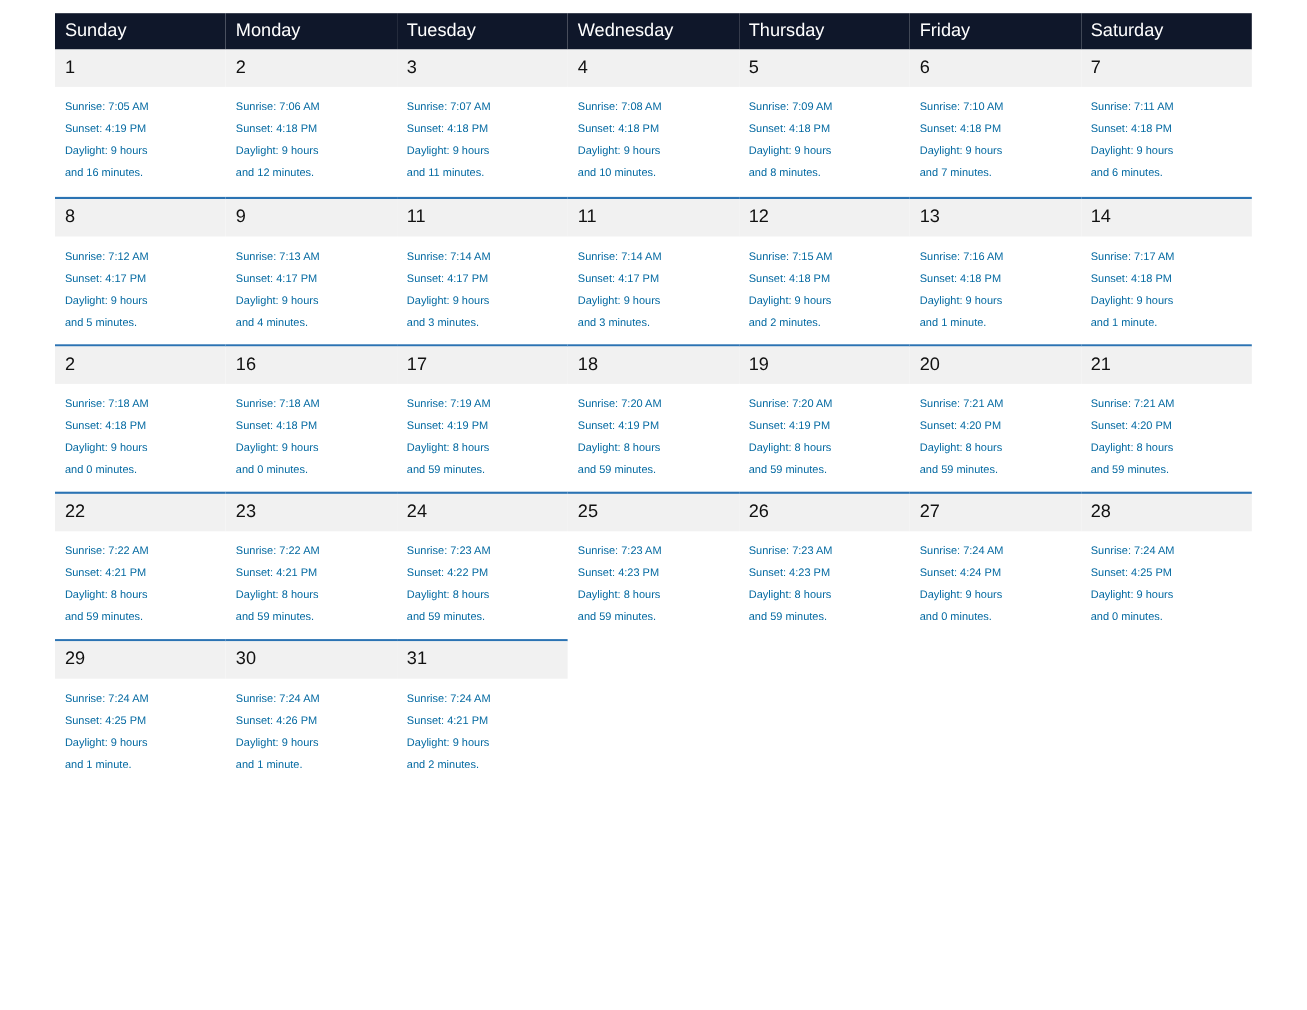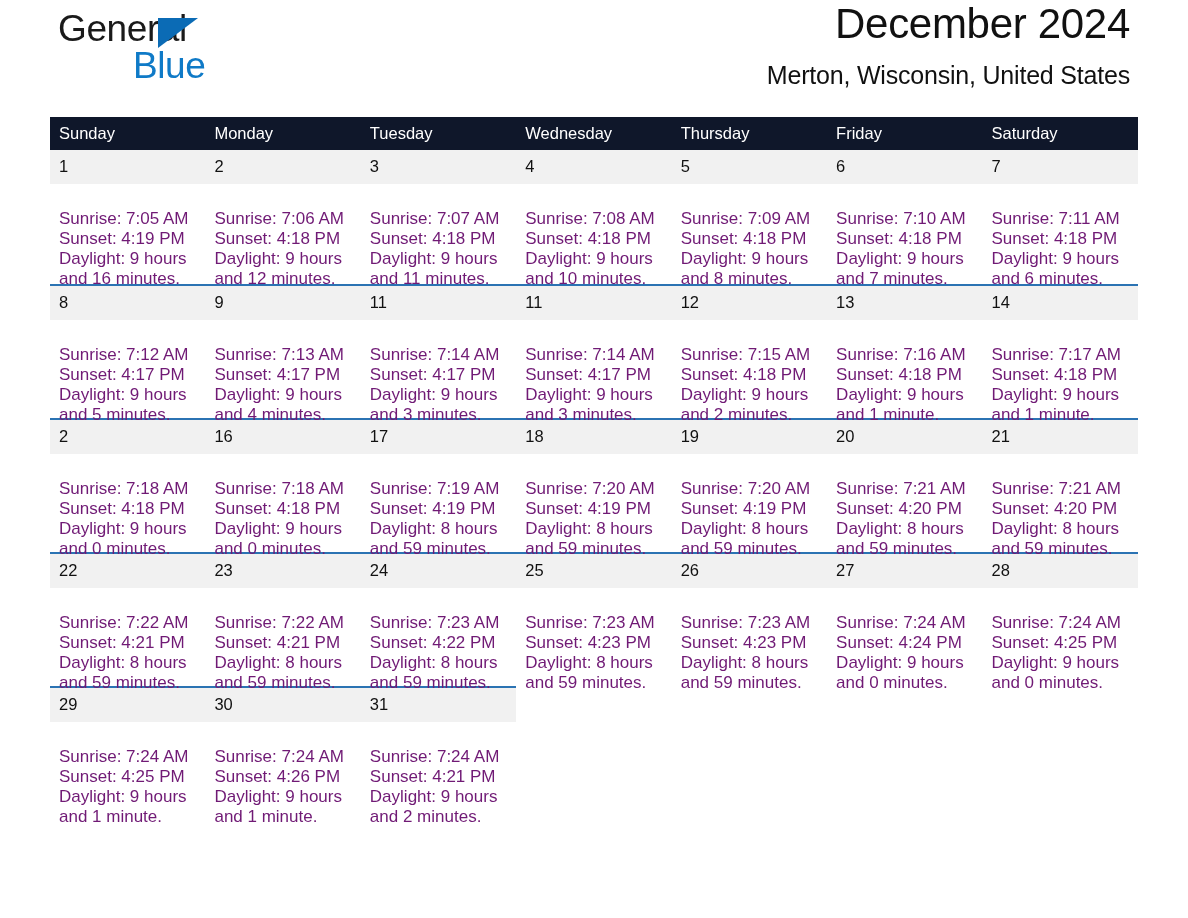--- a/index.html
+++ b/index.html
@@ -121,56 +121,41 @@
   }
   .daynum {
     background: #f1f1f1;
     font-size: 16.5px;
     line-height: 1;
     padding: 8px 0 9px 9px;
     color: #111111;
   }
   .details {
     padding: 9px 0 0 9px;
-    font-size: 17px;
+    font-size: 10px;
     line-height: 20px;
-    color: #701a75;
-    margin-top: 16px;
+    color: #0369a1;
   }
   .details div {
     white-space: nowrap;
   }
   .cell-none .cell-inner {
     border-top: none;
     background: transparent;
   }
   .cell-none .daynum {
     background: transparent;
     color: transparent;
   }
 </style>
 </head>
 <body>
 
 <div class="page">
 
-  <div class="top-bar">
-
-    <div class="logo">
-      <span class="logo-row1">General</span>
-      <span class="logo-tri"></span>
-      <span class="logo-row2">Blue</span>
-    </div>
-
-    <div class="title-block">
-      <h1 class="month-title">December 2024</h1>
-      <h2 class="location">Merton, Wisconsin, United States</h2>
-    </div>
-
-  </div>
 
   <table class="calendar">
     <thead>
       <tr>
         <th>Sunday</th>
         <th>Monday</th>
         <th>Tuesday</th>
         <th>Wednesday</th>
         <th>Thursday</th>
         <th>Friday</th>

